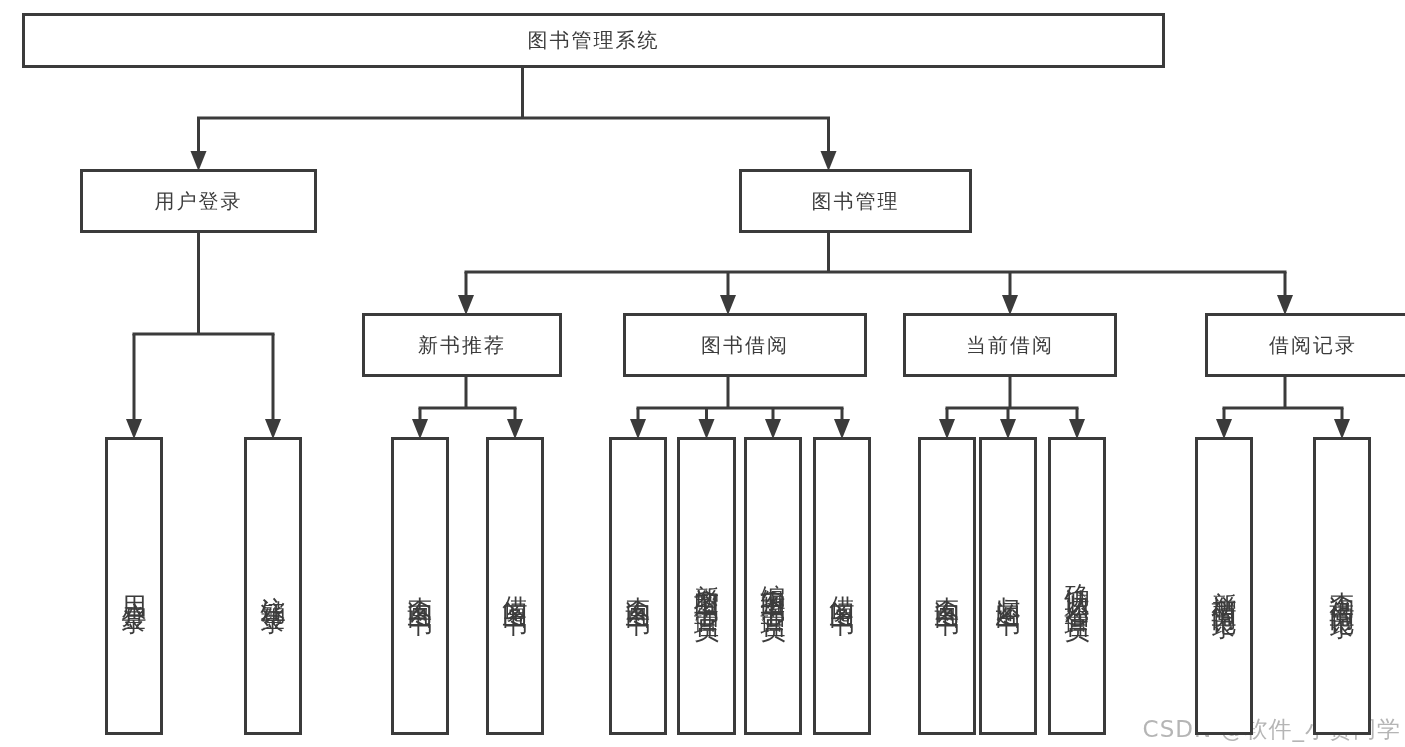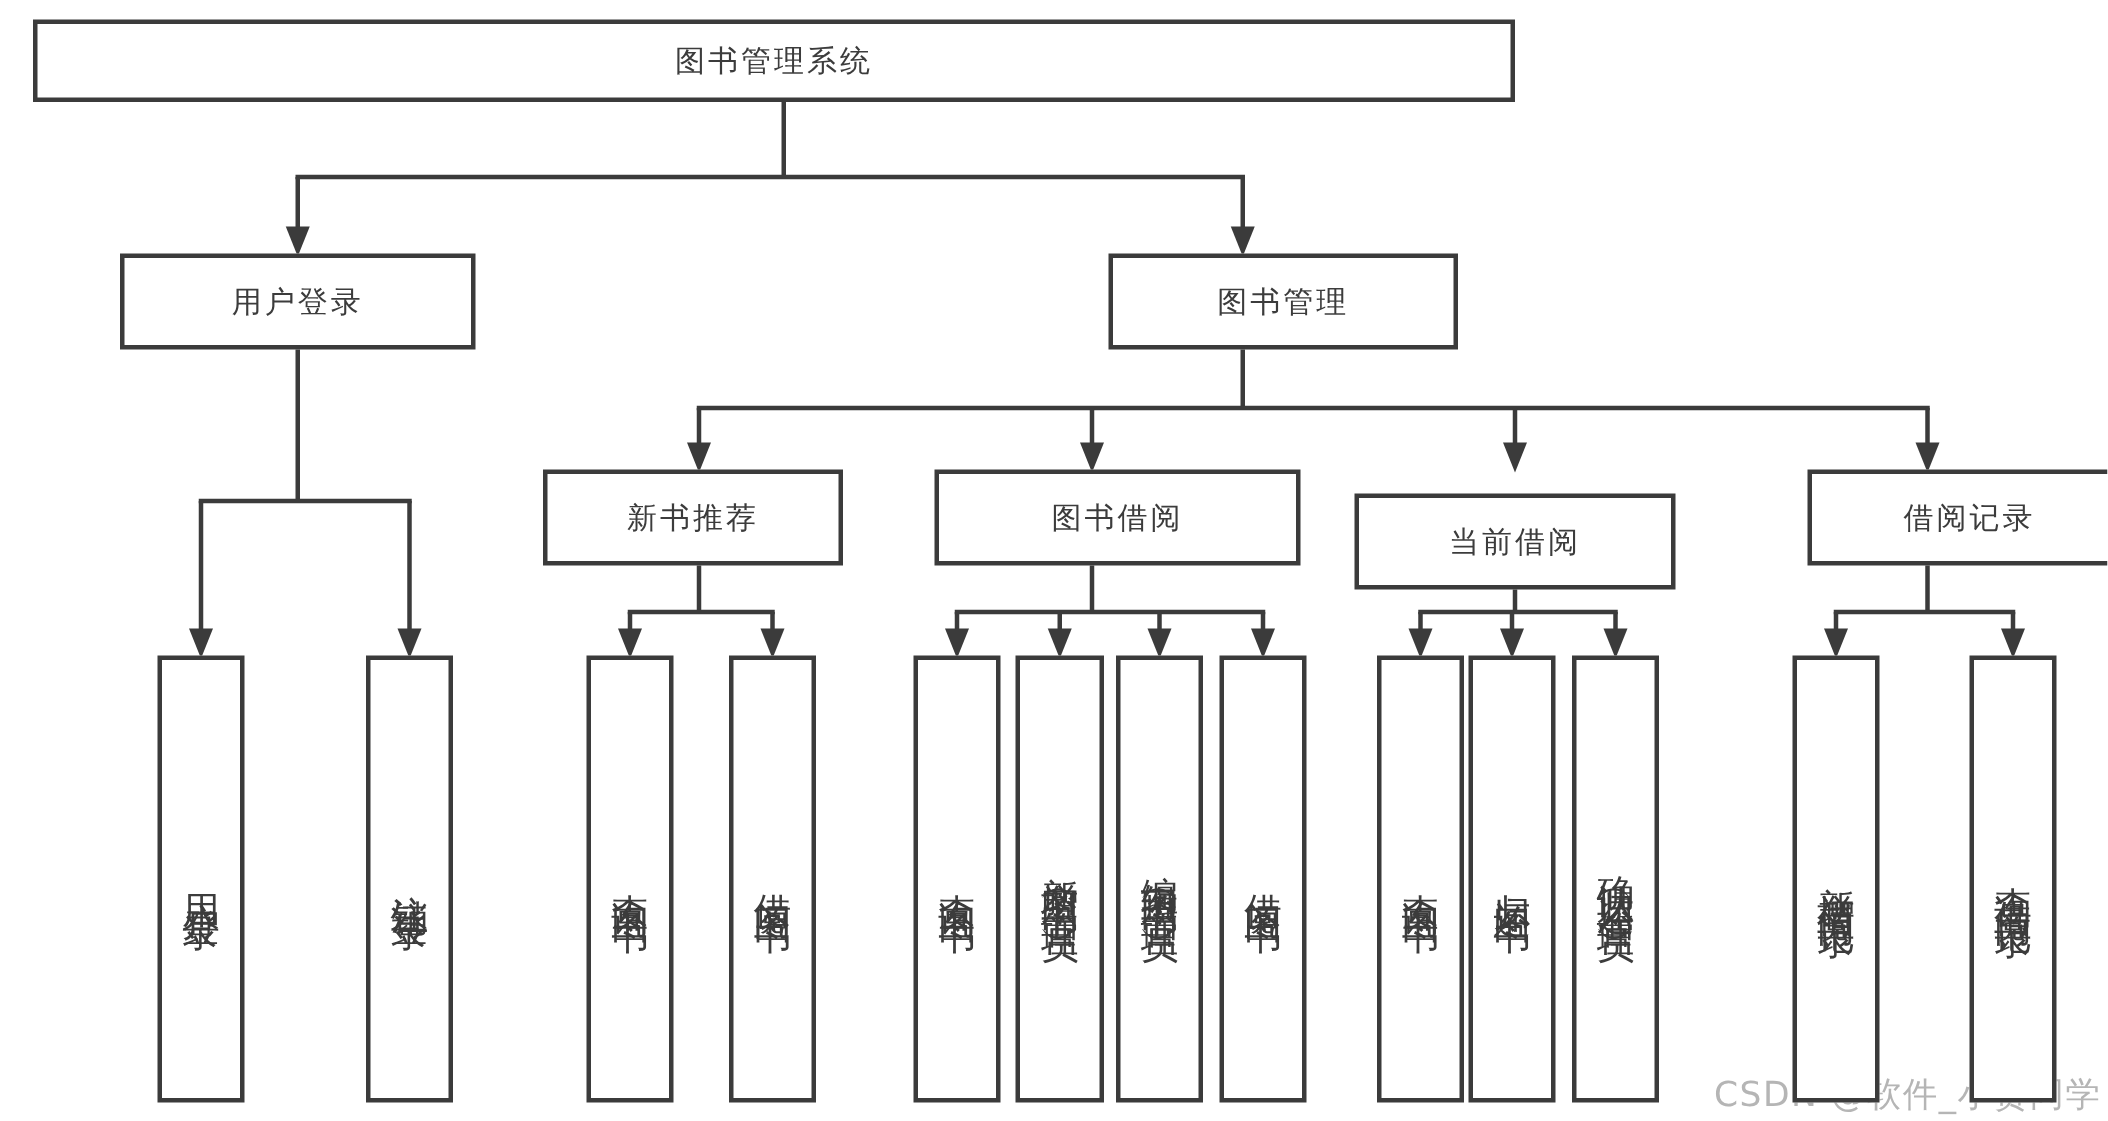--- a/index.html
+++ b/index.html
@@ -78,36 +78,36 @@
       <line x1="1077" y1="408" x2="1077" y2="421" stroke="#3b3b3b" stroke-width="3"></line>
       <polygon points="1077,439 1069,419 1085,419" fill="#3b3b3b"></polygon>
       <line x1="1285" y1="376" x2="1285" y2="408" stroke="#3b3b3b" stroke-width="3"></line>
       <line x1="1222.5" y1="408" x2="1343.5" y2="408" stroke="#3b3b3b" stroke-width="3"></line>
       <line x1="1224" y1="408" x2="1224" y2="421" stroke="#3b3b3b" stroke-width="3"></line>
       <polygon points="1224,439 1216,419 1232,419" fill="#3b3b3b"></polygon>
       <line x1="1342" y1="408" x2="1342" y2="421" stroke="#3b3b3b" stroke-width="3"></line>
       <polygon points="1342,439 1334,419 1350,419" fill="#3b3b3b"></polygon>
     </svg>
   <div class="watermark" style="color: rgb(181, 181, 181);">CSDN @软件_小贺同学</div>
-<div class="node h" style="left: 22px; top: 13px; width: 988px; height: 55px;">
+<div class="node h" style="left: 22px; top: 13px; width: 1143px; height: 55px;">
       <span class="lbl">图书管理系统</span>
     </div>
     <div class="node h" style="left: 80px; top: 169px; width: 237px; height: 64px;">
       <span class="lbl">用户登录</span>
     </div>
     <div class="node h" style="left: 712px; top: 169px; width: 233px; height: 64px; margin-left: 27px;">
       <span class="lbl">图书管理</span>
     </div>
     <div class="node h" style="left: 362px; top: 313px; width: 200px; height: 64px;">
       <span class="lbl">新书推荐</span>
     </div>
     <div class="node h" style="left: 623px; top: 313px; width: 244px; height: 64px;">
       <span class="lbl">图书借阅</span>
     </div>
-    <div class="node h" style="left: 903px; top: 313px; width: 214px; height: 64px; margin-top: 16px;">
+    <div class="node h" style="left: 903px; top: 313px; width: 214px; height: 64px;">
       <span class="lbl">当前借阅</span>
     </div>
     <div class="node h" style="left: 1177px; top: 313px; width: 216px; height: 64px; margin-left: 28px;">
       <span class="lbl">借阅记录</span>
     </div>
     <div class="node v" style="left: 105px; top: 437px; width: 58px; height: 298px;">
       <span class="lbl">用户登录</span>
     </div>
     <div class="node v" style="left: 244px; top: 437px; width: 58px; height: 298px;">
       <span class="lbl">注销登录</span>

